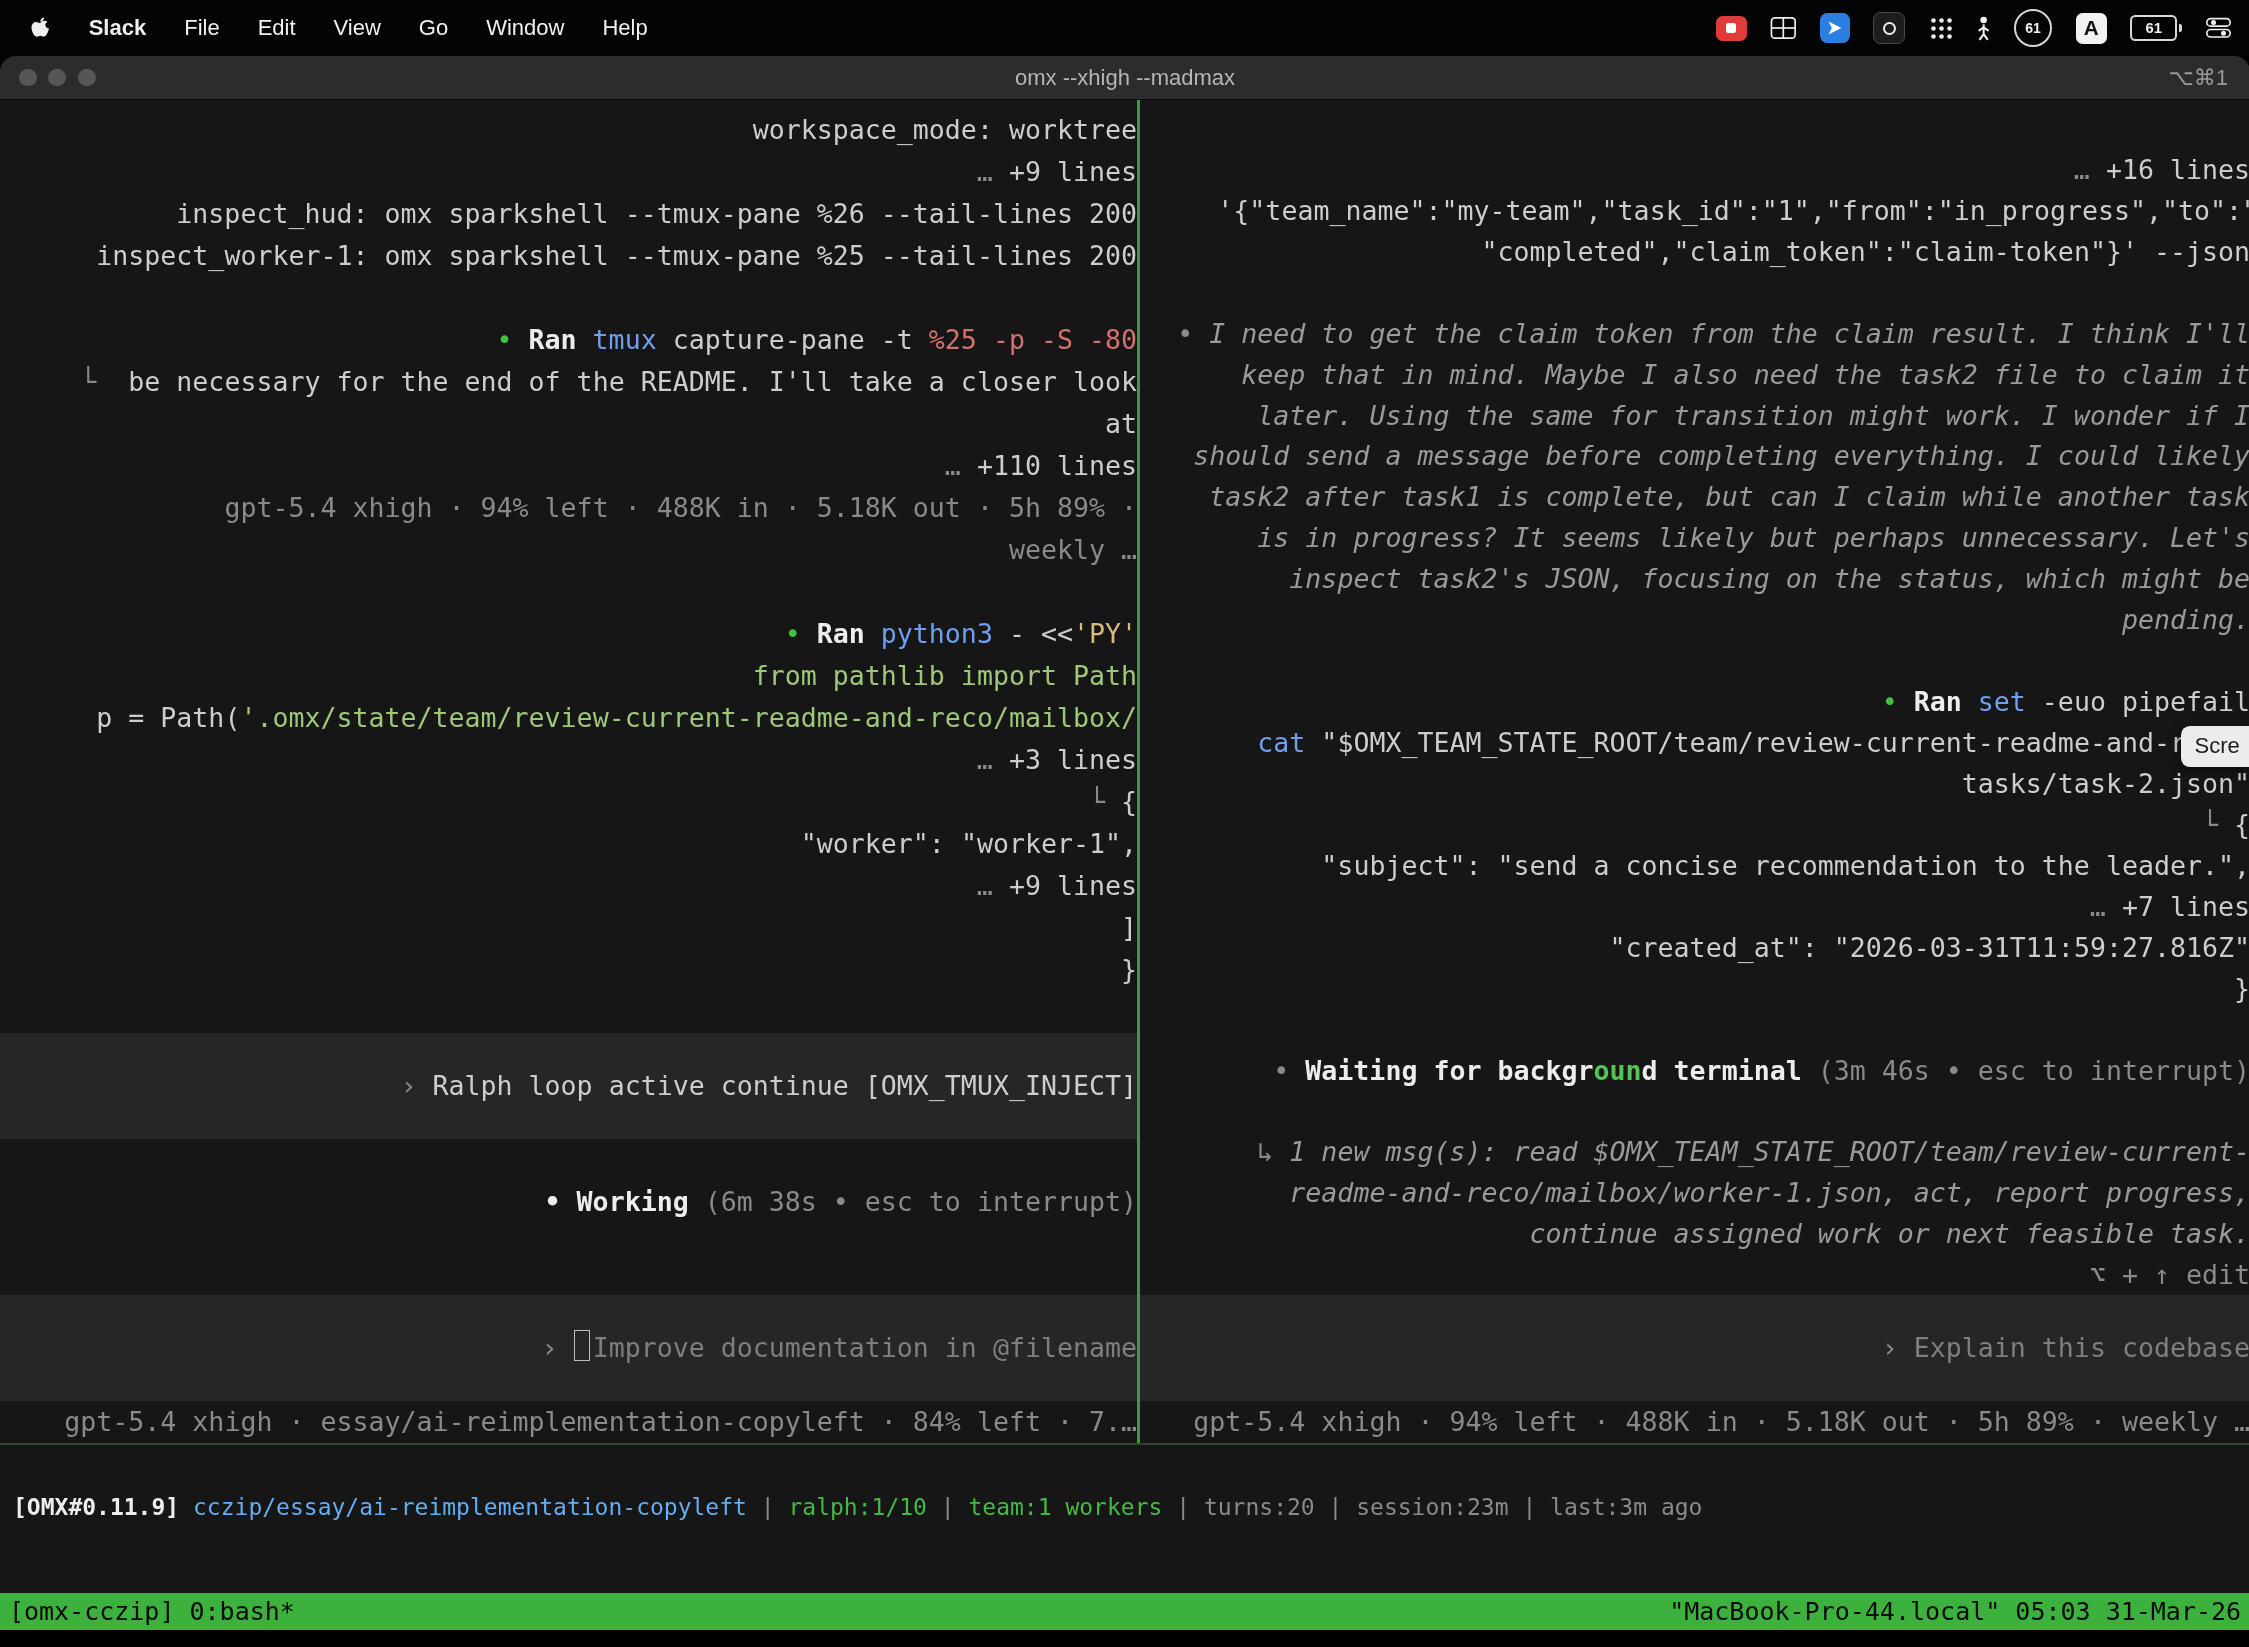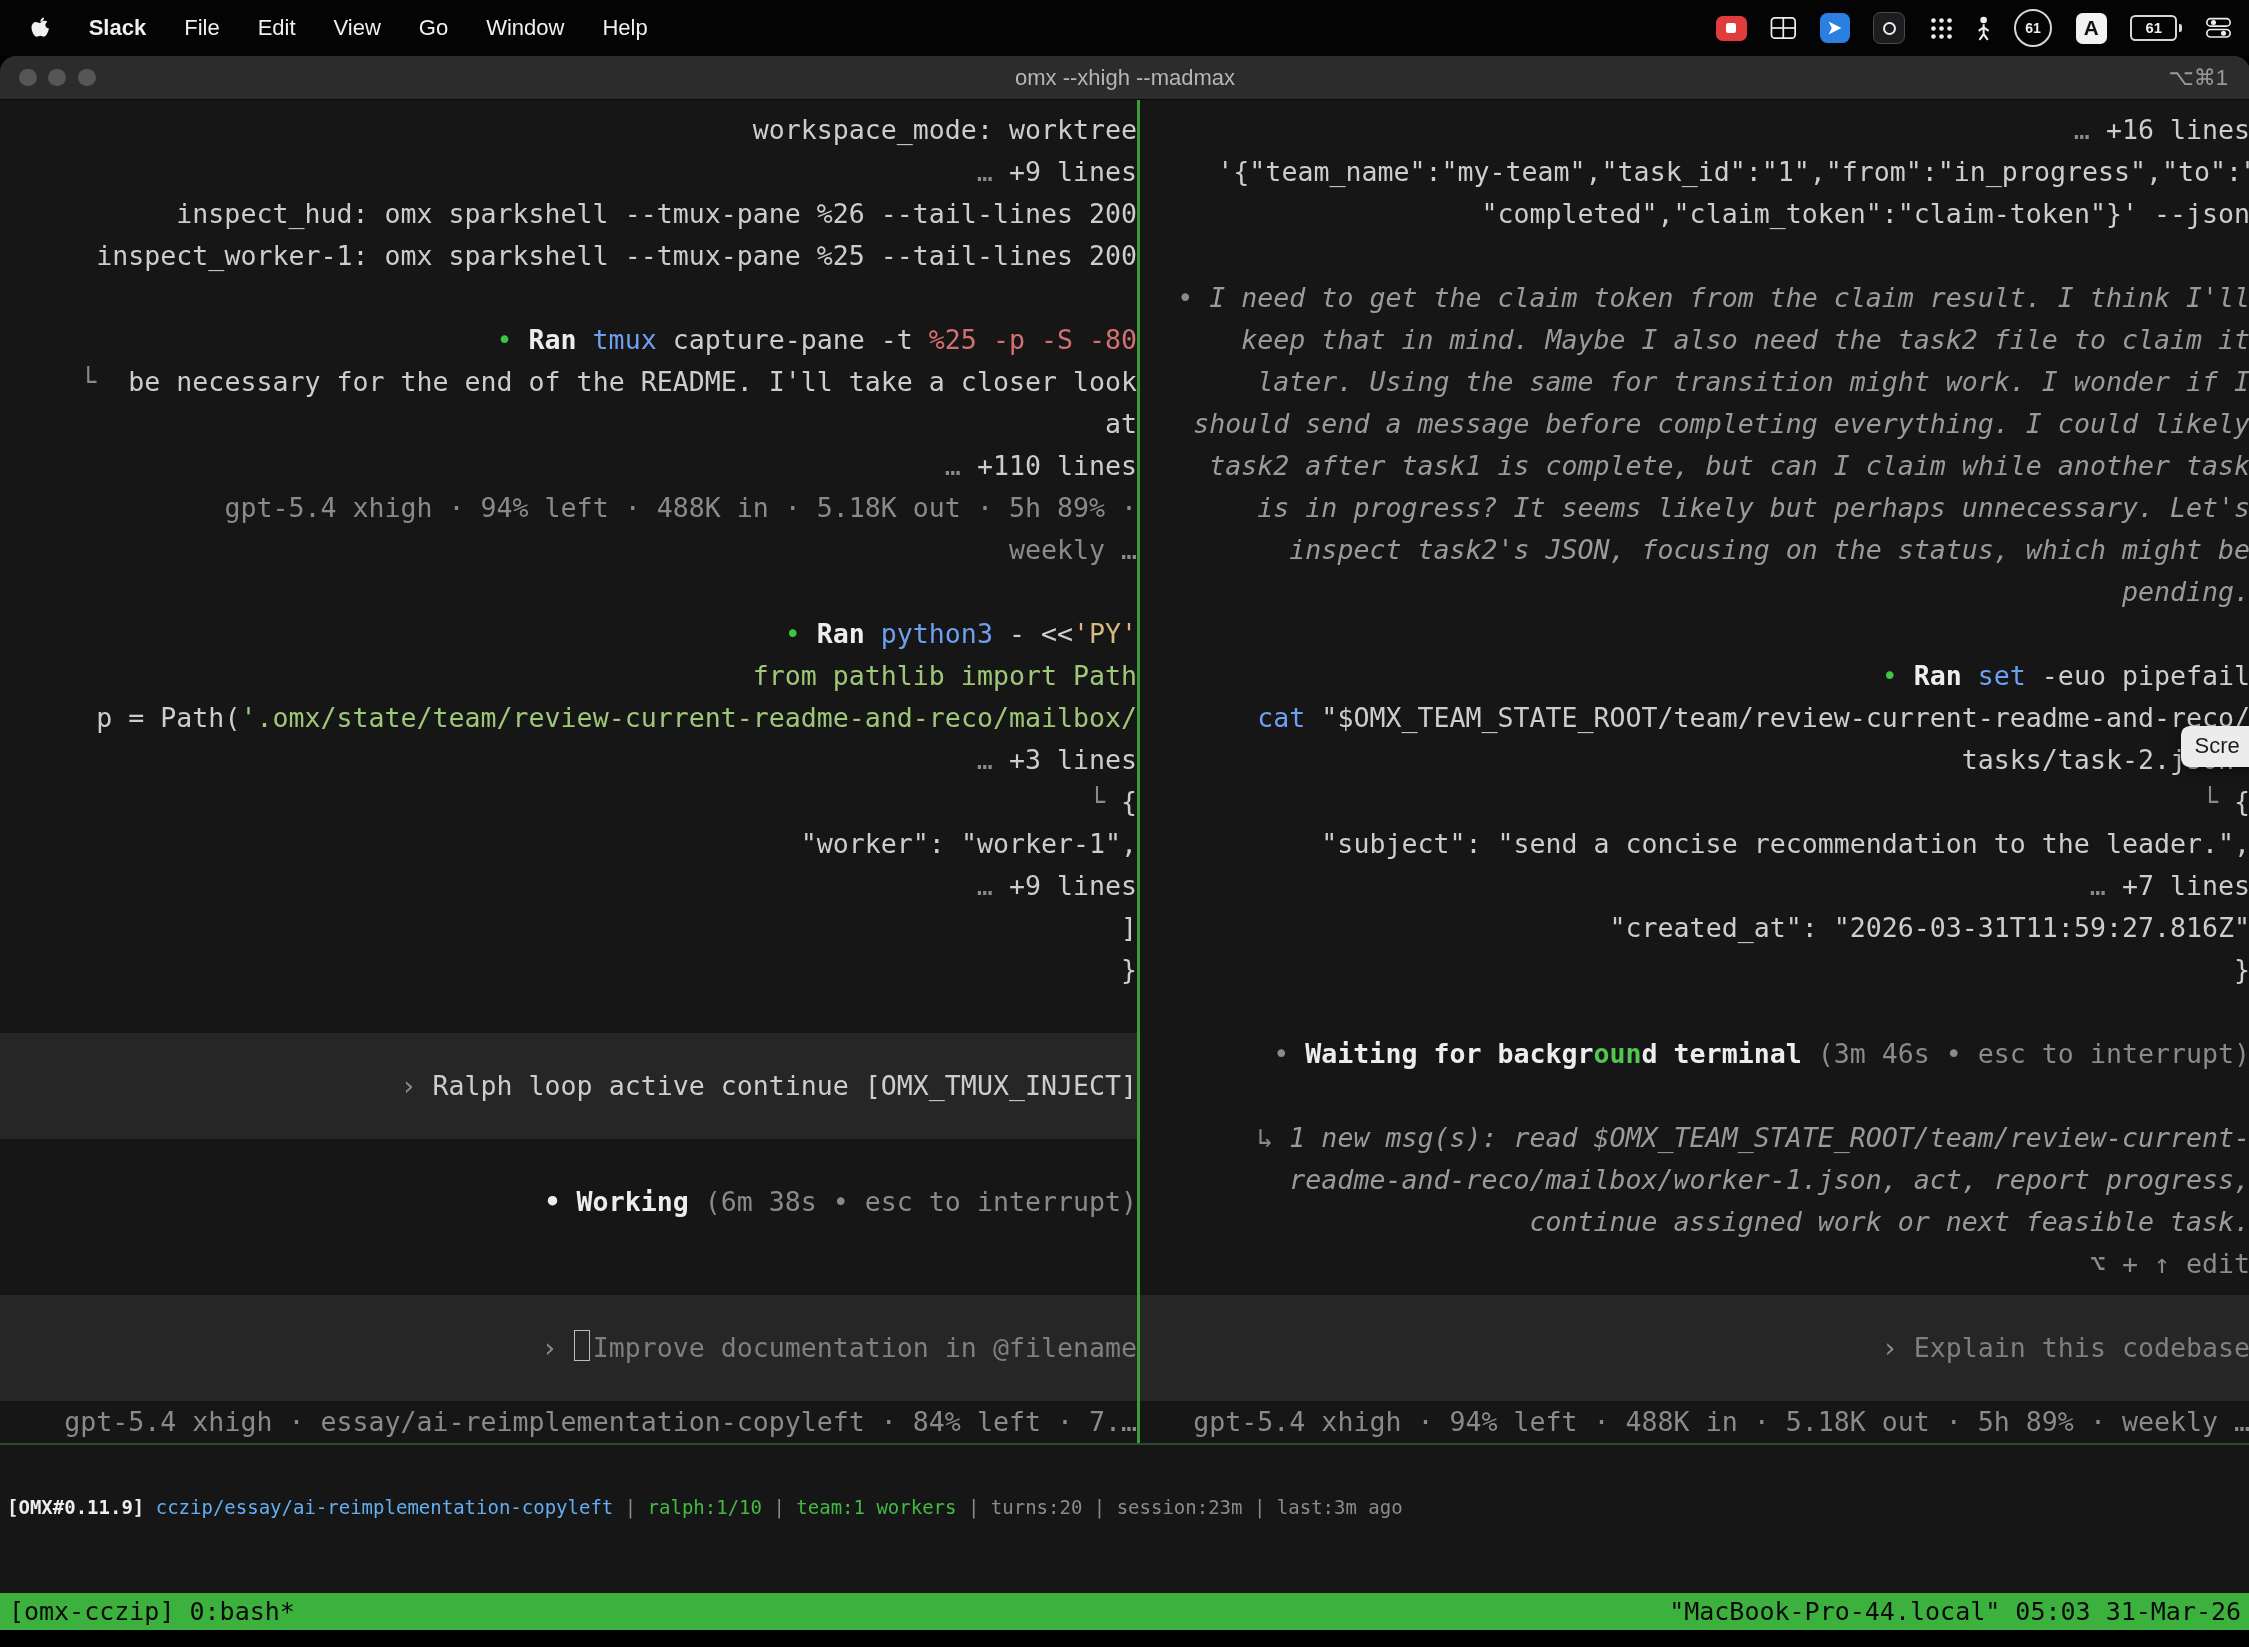--- a/index.html
+++ b/index.html
@@ -29,21 +29,21 @@
   .titlebar{height:43px;background:#2c2c2c;border-bottom:0.7px solid #0b0b0b;position:relative;display:flex;align-items:center;}
   .lights{position:absolute;left:19px;top:0;bottom:0;display:flex;align-items:center;gap:11.8px;}
   .light{width:17.7px;height:17.7px;border-radius:50%;background:#565656;}
   .tb-title{margin:0 auto;color:#b6b6b6;font-family:"Liberation Sans",sans-serif;font-size:22px;}
   .tb-shortcut{position:absolute;right:22px;color:#9a9a9a;font-family:"Liberation Sans",sans-serif;font-size:22px;}
 
   .terminal{position:absolute;top:44px;left:0;right:0;bottom:0;}
   .panes{position:absolute;top:0;left:0;right:0;height:1343px;display:flex;}
   .pane{display:flex;flex-direction:column;box-sizing:border-box;padding:8.9px 0 0 13.3px;font-size:26.6px;line-height:42px;color:#cdcdcd;overflow:hidden;text-align:right;}
   .pane-left{width:1137px;}
-  .pane-right{flex:1;}
+  .pane-right{flex:1;margin-top:40px;}
   .divider{width:3px;background:#3a9d3a;}
   .line{height:42px;white-space:pre;overflow:hidden;}
   .band{background:#262626;padding:32px 0 32px 12px;margin-left:-13.3px;}
   .bottom-group{margin-top:auto;}
 
   .s-fg{color:#cdcdcd}
   .s-dim{color:#8a8a8a}
   .s-wb{color:#ededed;font-weight:bold}
   .s-bg{color:#3ec53e}
   .s-blue{color:#6f9ff0}
@@ -51,21 +51,21 @@
   .s-yellow{color:#d6b97c}
   .s-green{color:#9ec878}
   .s-italic{color:#9a9a9a;font-style:italic}
   .s-ph{color:#7f7f7f}
   .s-gsh{color:#52c552;font-weight:bold}
   .s-cyan{color:#63aef2}
   .s-gst{color:#43bb43}
   .cursor-box{display:inline-block;width:14.8px;height:29.5px;border:1.5px solid #bdbdbd;vertical-align:-4.4px;margin-right:2.2px;}
 
   .hrule{position:absolute;top:1343px;left:0;right:0;height:1.5px;background:#2e4a2e;}
-  .omx-line{position:absolute;top:1386px;left:7px;right:0;font-size:19px;line-height:42px;white-space:pre;overflow:hidden;}
+  .omx-line{position:absolute;top:1386px;left:13px;right:0;font-size:23px;line-height:42px;white-space:pre;overflow:hidden;}
   .tmux-bar{position:absolute;left:0;right:0;bottom:17.7px;height:37px;background:#3db13d;color:#0a0a0a;display:flex;align-items:center;justify-content:space-between;font-size:25px;padding:0 8.9px;white-space:pre;}
   .below-bar{position:absolute;left:0;right:0;bottom:0;height:17.7px;background:#000;}
 
   .tooltip{position:absolute;top:726px;right:0;background:#ececec;color:#1c1c1c;font-family:"Liberation Sans",sans-serif;font-size:22px;padding:7.4px 10.3px 7.4px 13.3px;border-radius:8.9px 0 0 8.9px;box-shadow:0 3px 10.3px rgba(0,0,0,0.5);z-index:50;}
 </style>
 </head>
 <body>
 
 <div class="menu-bar">
   <div class="mb-left">

